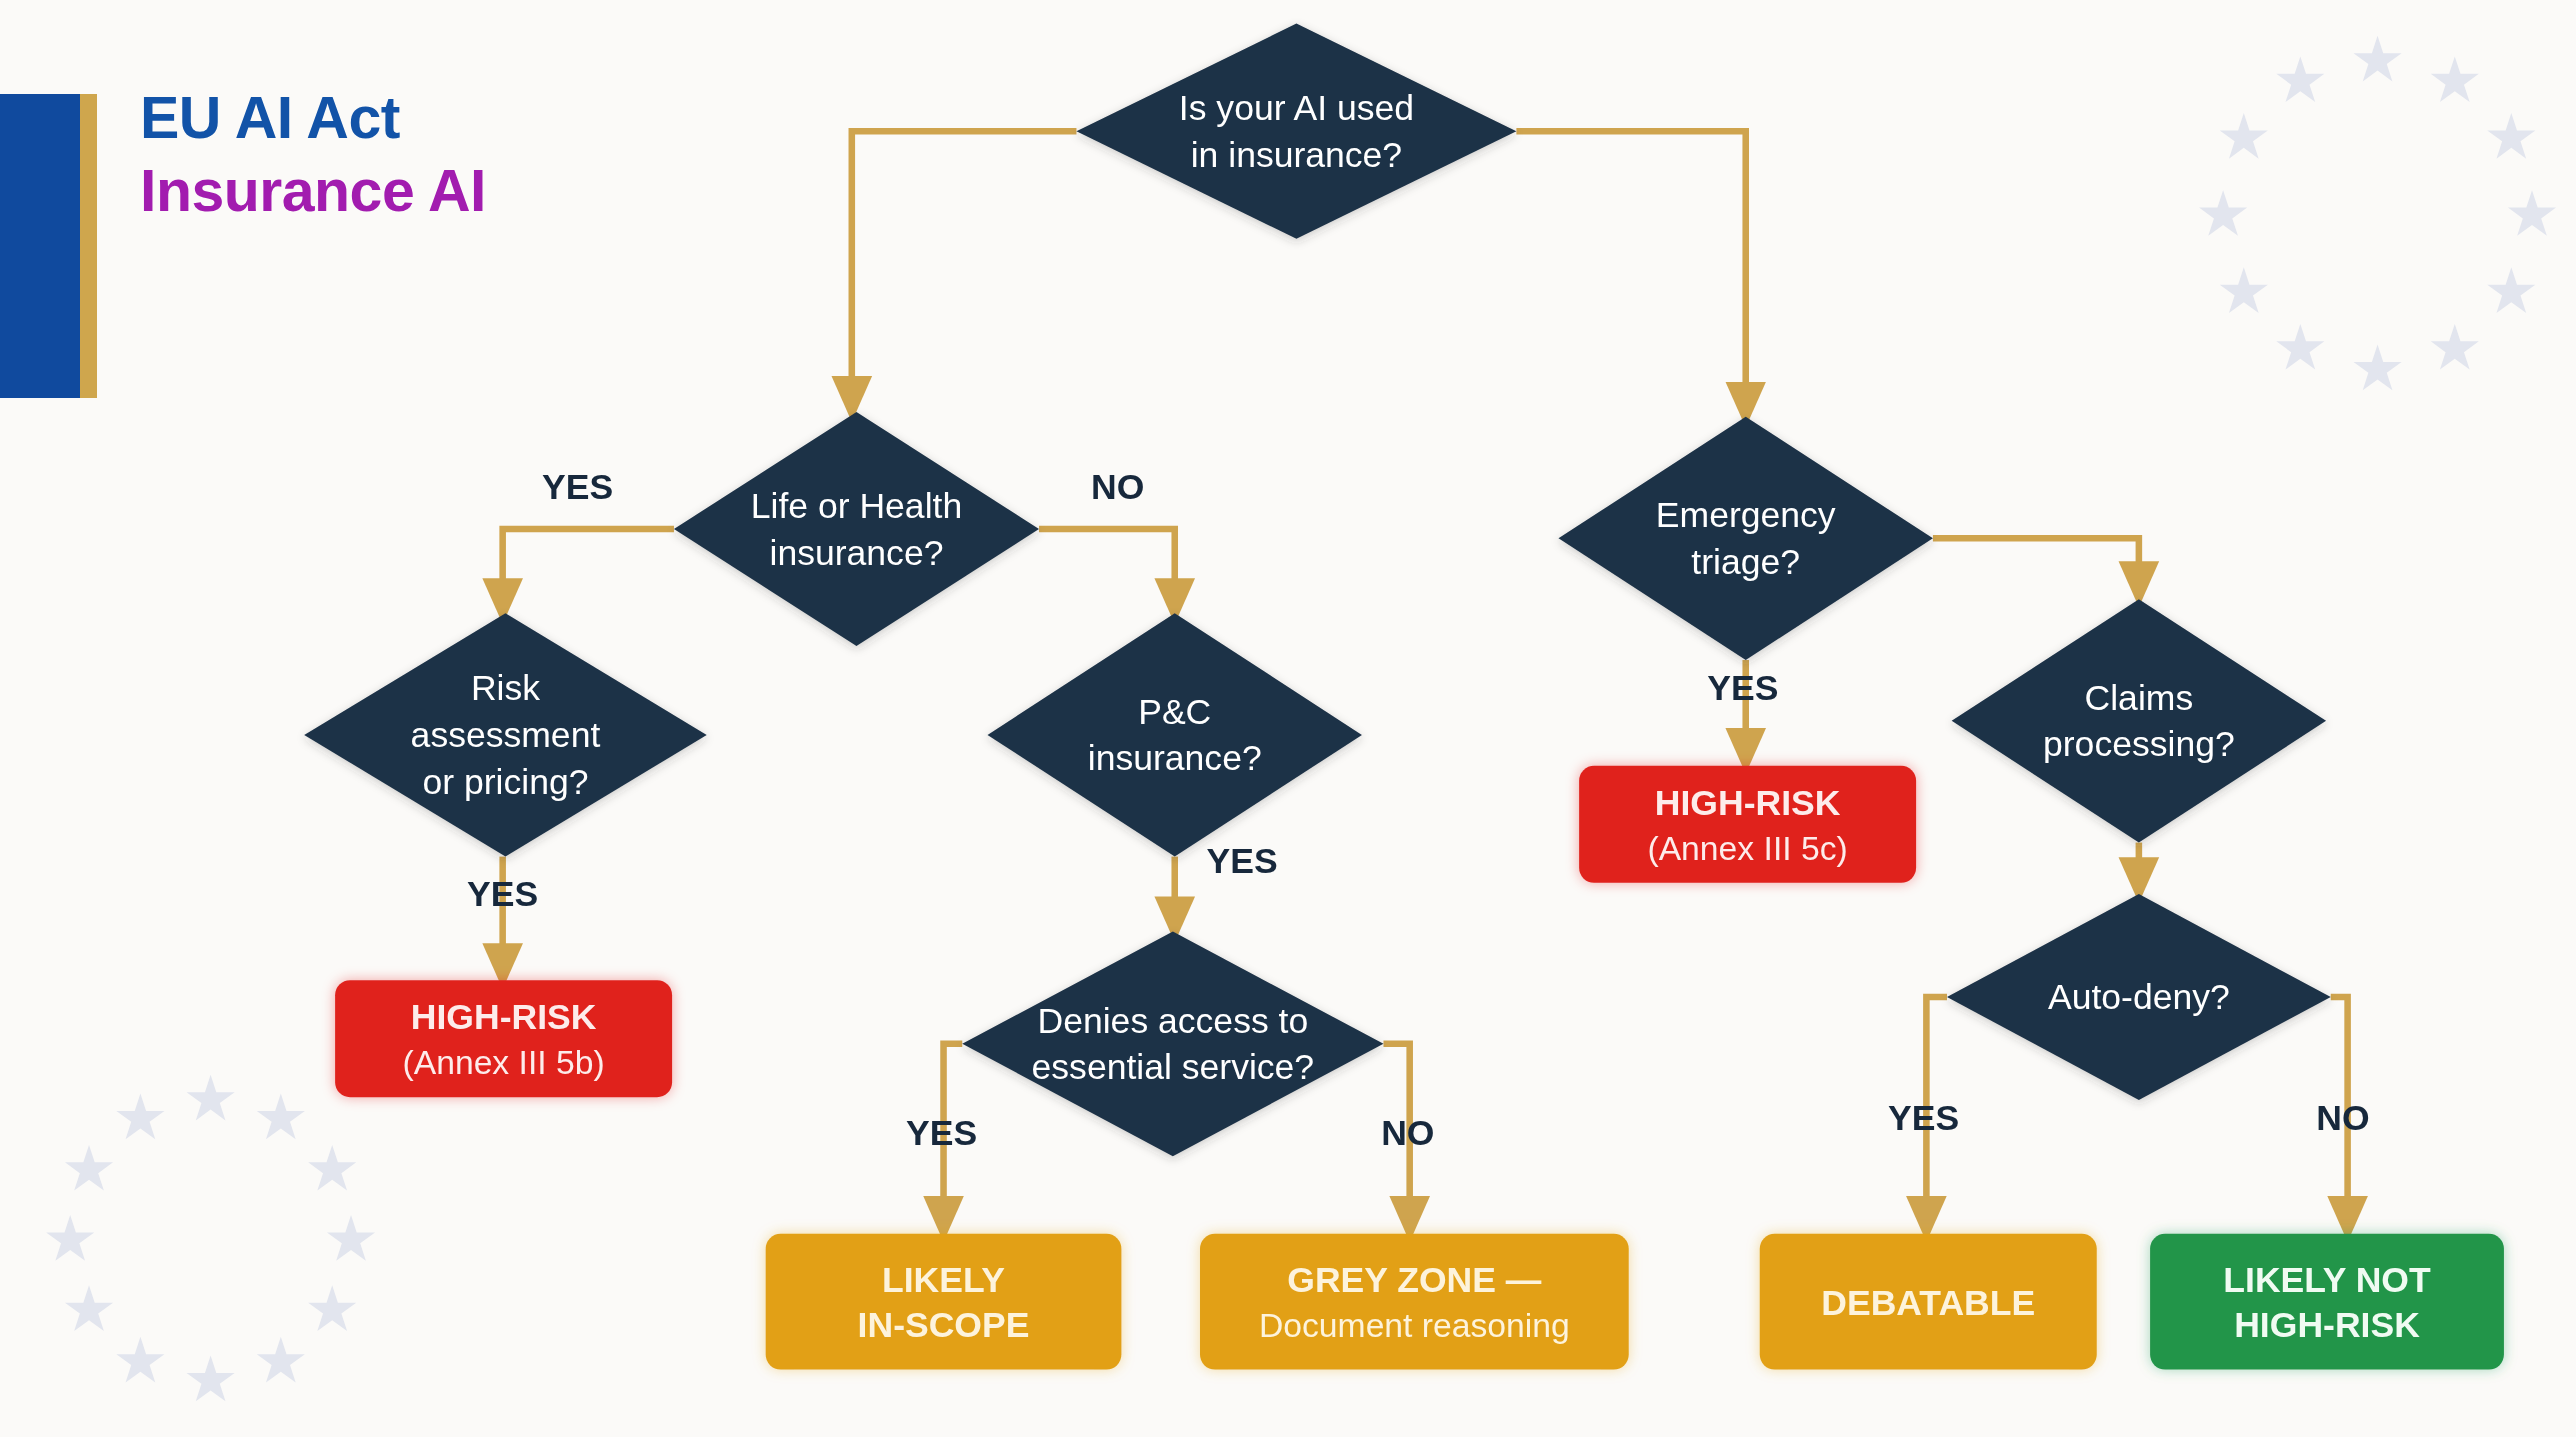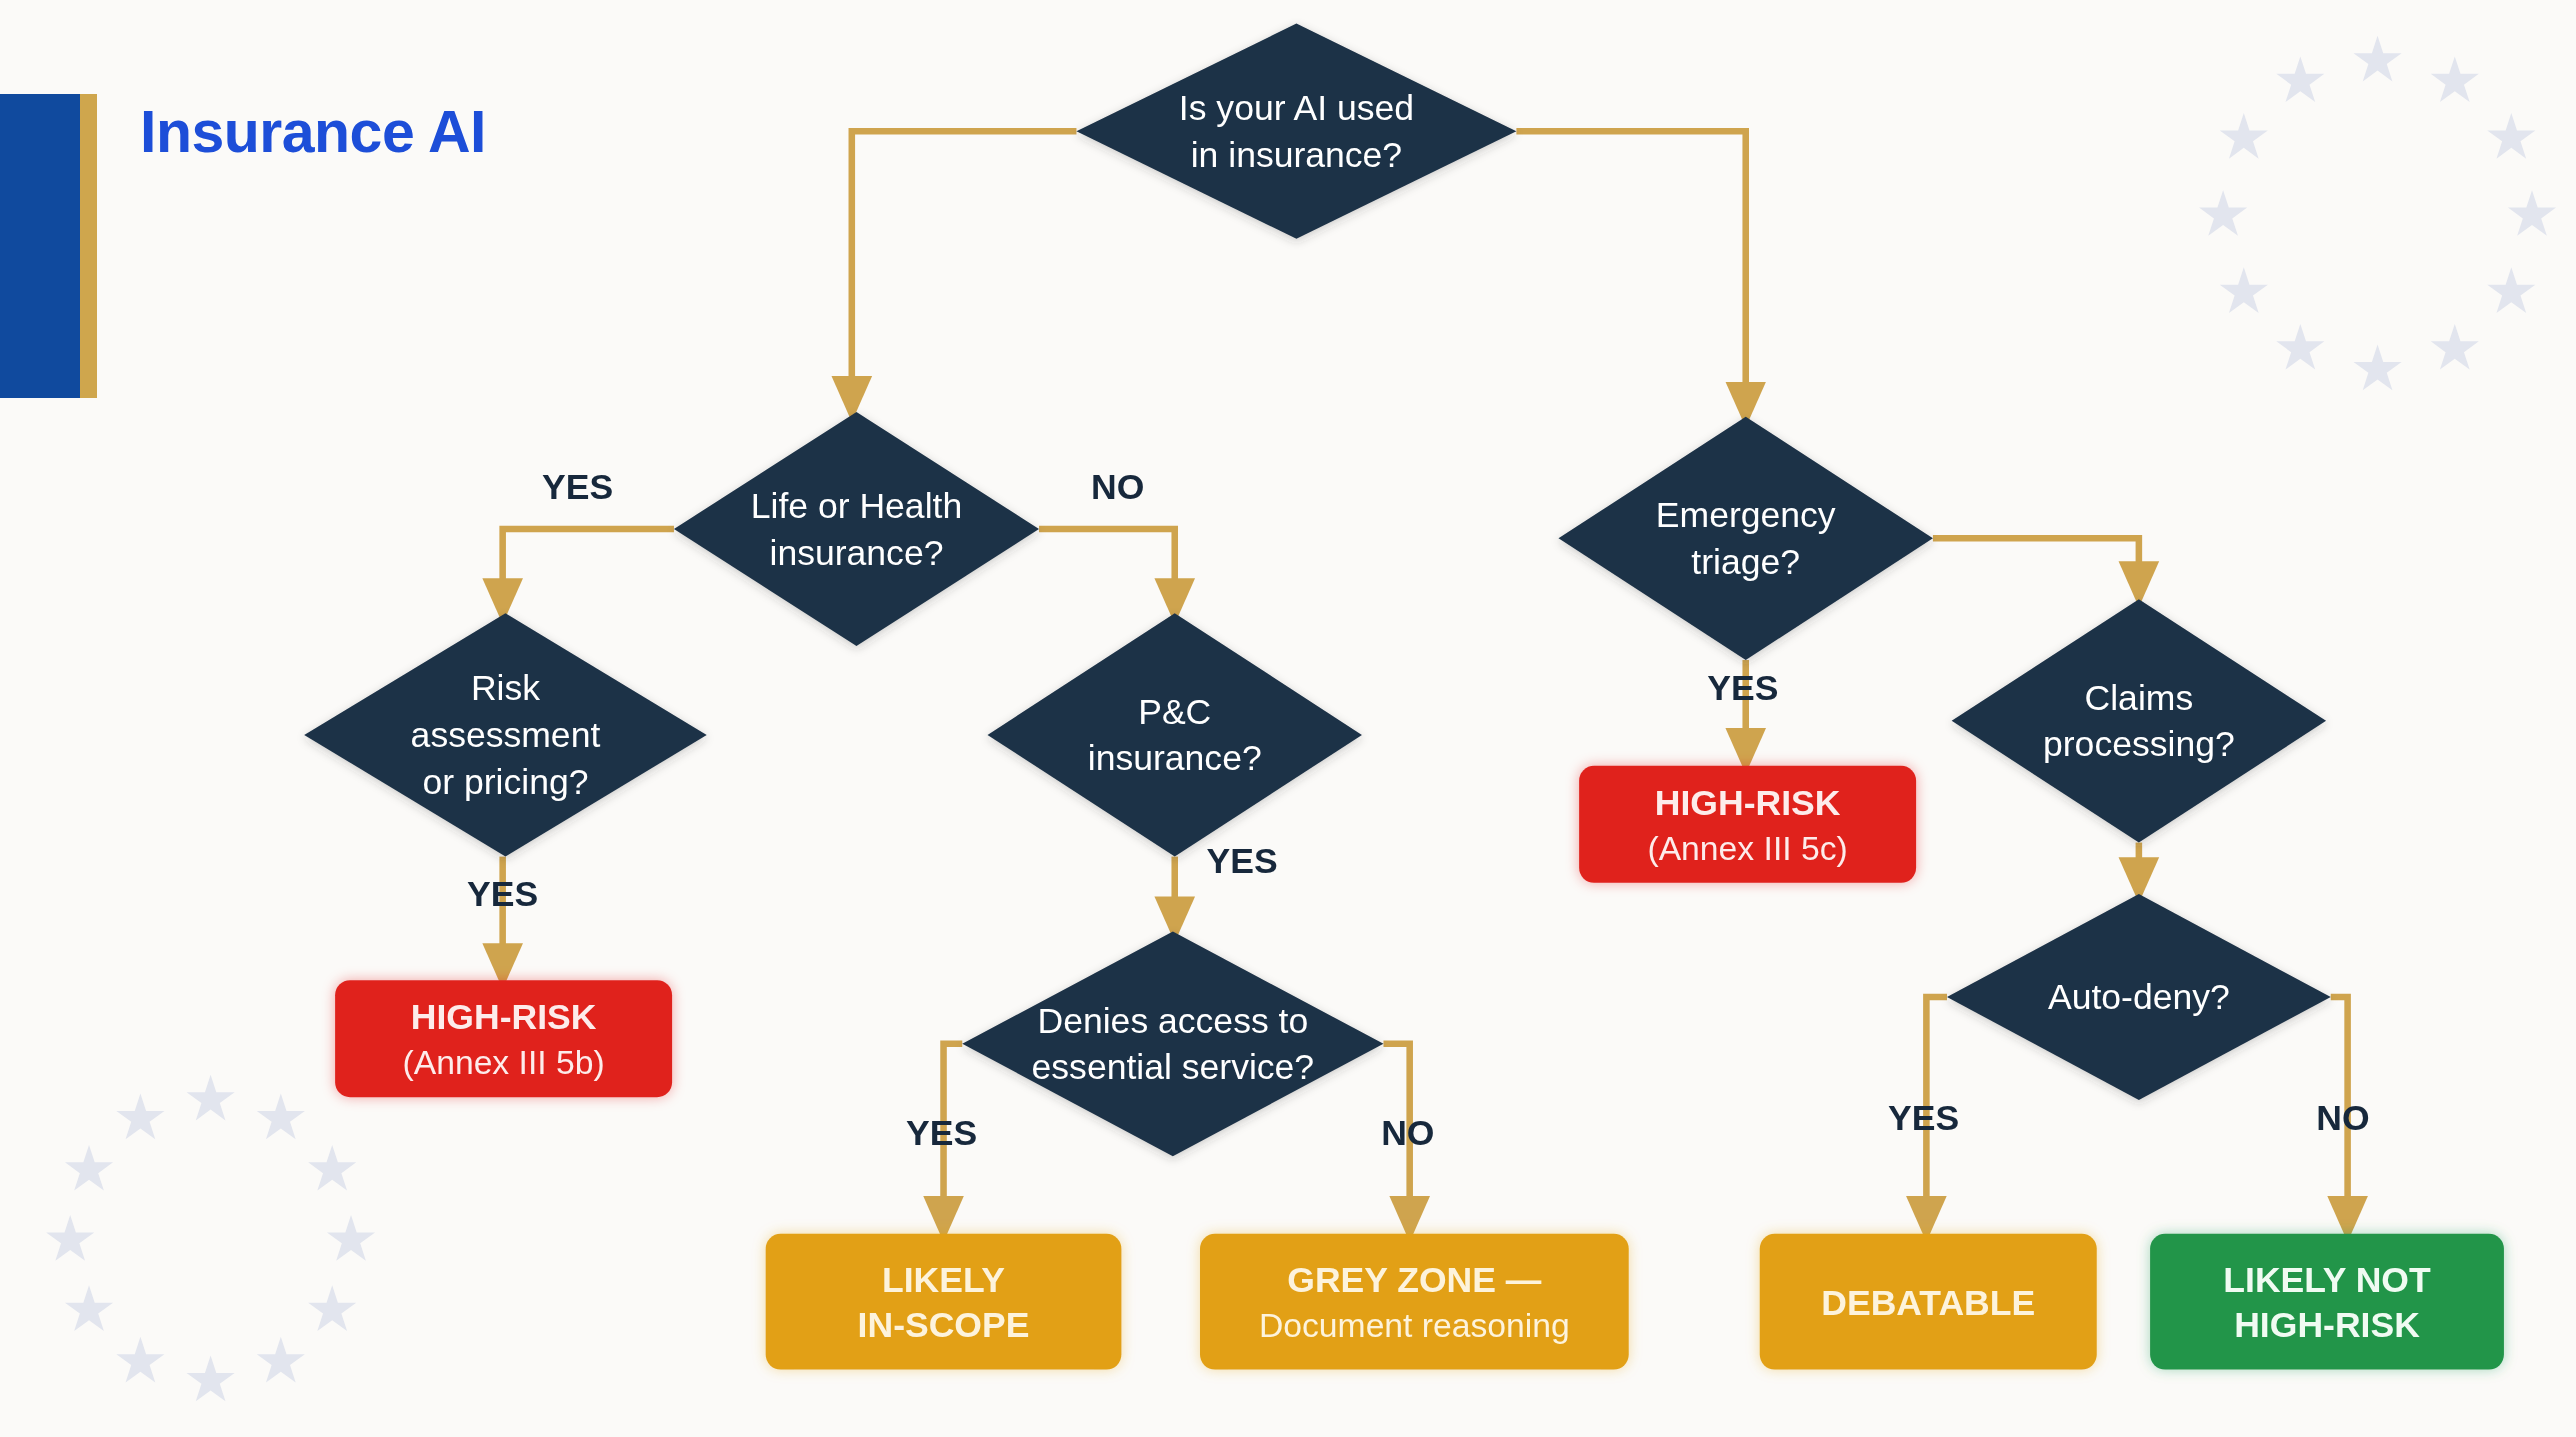--- a/index.html
+++ b/index.html
@@ -13,30 +13,31 @@
 
   
   #title-block{position:absolute;left:140px;top:89px;}
   .accent-bar{position:absolute;left:0;top:94px;width:80px;height:304px;background:#104a9e;}
   .accent-bar-gold{position:absolute;left:80px;top:94px;width:17px;height:304px;background:#cfa64d;}
   .title-line1{
     font-size:59px;font-weight:bold;color:#1253a8;letter-spacing:-0.5px;
     line-height:1.0;white-space:nowrap;
   }
   .title-line2,.title-line3{
-    font-size:59px;font-weight:bold;color:#1d4ed8;letter-spacing:-0.5px;
+    font-size:59px;font-weight:bold;color:#a21caf;letter-spacing:-0.5px;
     line-height:1.0;white-space:nowrap;margin-top:14px;
   }
 </style>
 </head>
 <body>
 
 <div class="accent-bar"></div>
 <div class="accent-bar-gold"></div>
 <div id="title-block">
+  <div class="title-line1">EU AI Act</div>
   <div class="title-line2">Insurance AI</div>
 </div>
 
 <svg id="canvas" viewBox="0 0 2752 1536">
   <defs>
     <marker id="arrow" markerWidth="7" markerHeight="7" refX="3.2" refY="3.5" orient="auto" markerUnits="strokeWidth">
       <path d="M0,0.4 L7,3.5 L0,6.6 z" fill="#cfa44e"></path>
     </marker>
     <filter id="softshadow" x="-30%" y="-30%" width="160%" height="160%">
       <feDropShadow dx="0" dy="3" stdDeviation="5" flood-color="#333" flood-opacity="0.22"></feDropShadow>

